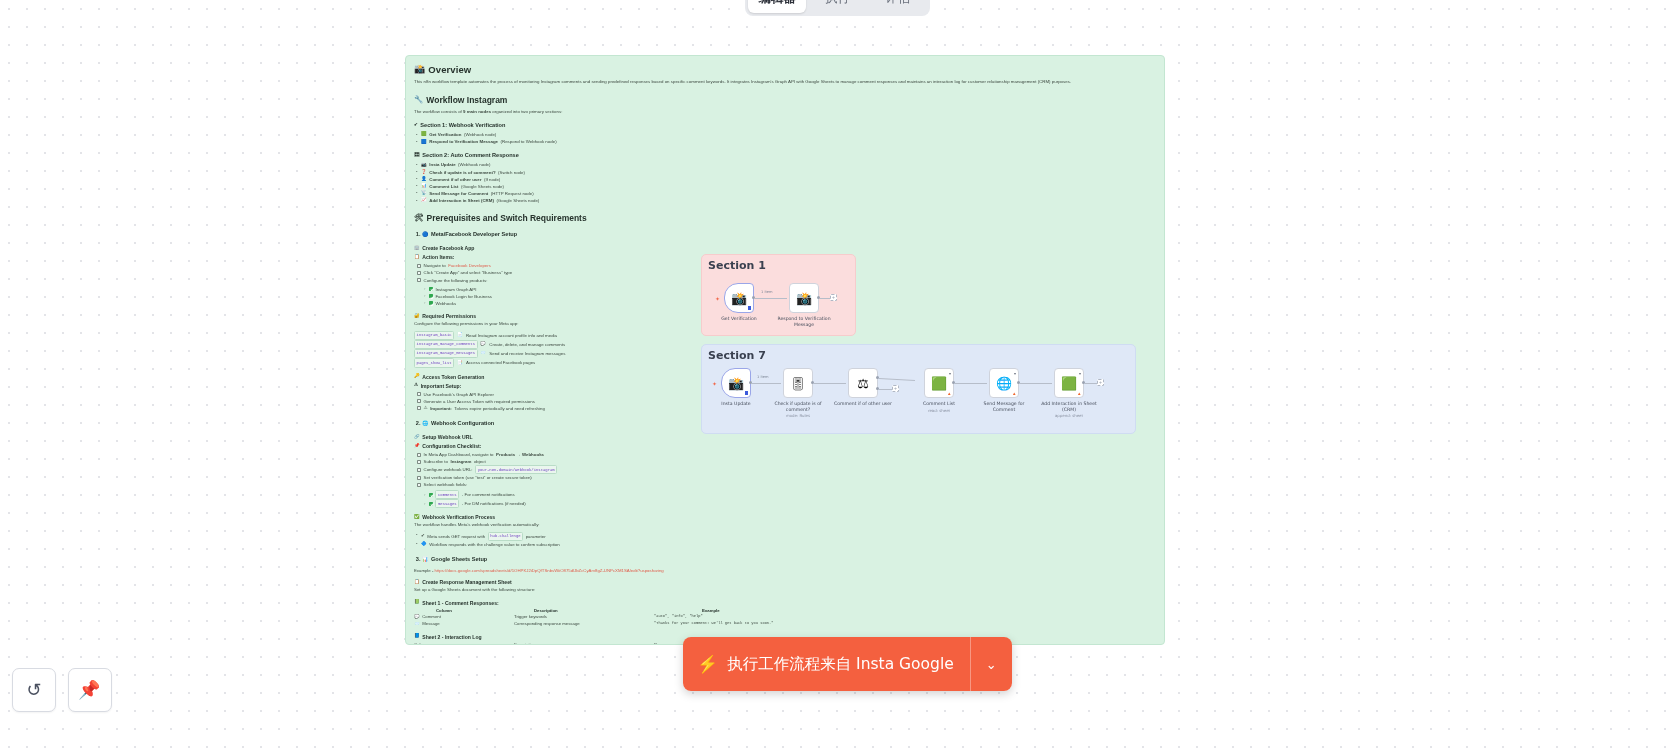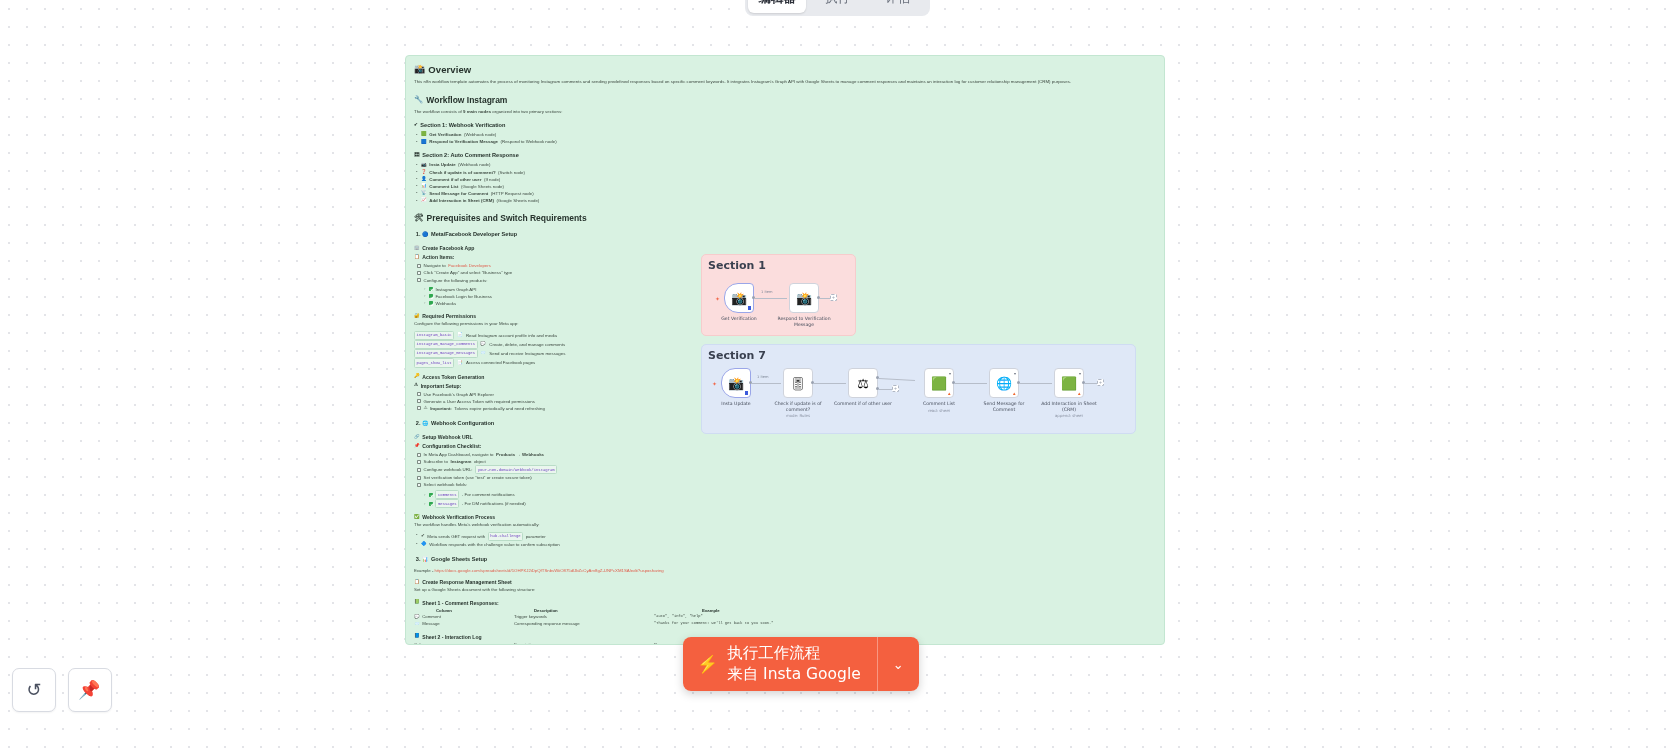--- a/index.html
+++ b/index.html
@@ -186,21 +186,21 @@
     position:absolute; left:683px; top:637px;
     height:54px; display:flex; z-index:50;
     border-radius:8px; overflow:hidden;
     box-shadow:0 3px 10px rgba(0,0,0,.18);
   }
   .runbtn {
     background:#f4603f; color:#fff; display:flex; align-items:center;
     gap:9px; padding:0 16px 0 14px; cursor:pointer;
   }
   .runbtn .lightning { font-size:17px; }
-  .runtext { display:flex; flex-direction:column; justify-content:center;
+  .runtext { display:flex; flex-direction:row; justify-content:center;
              font-size:15.5px; line-height:1.35; font-family:"DejaVu Sans", sans-serif; }
   .runcaret {
     background:#f4603f; width:42px; display:flex; align-items:center; justify-content:center;
     border-left:1px solid rgba(255,255,255,.35); color:#fff; font-size:13px; cursor:pointer;
   }
 
   
   .tool {
     position:absolute; width:44px; height:44px; bottom:44px;
     background:#fff; border:1px solid #d8dbe2; border-radius:7px;

